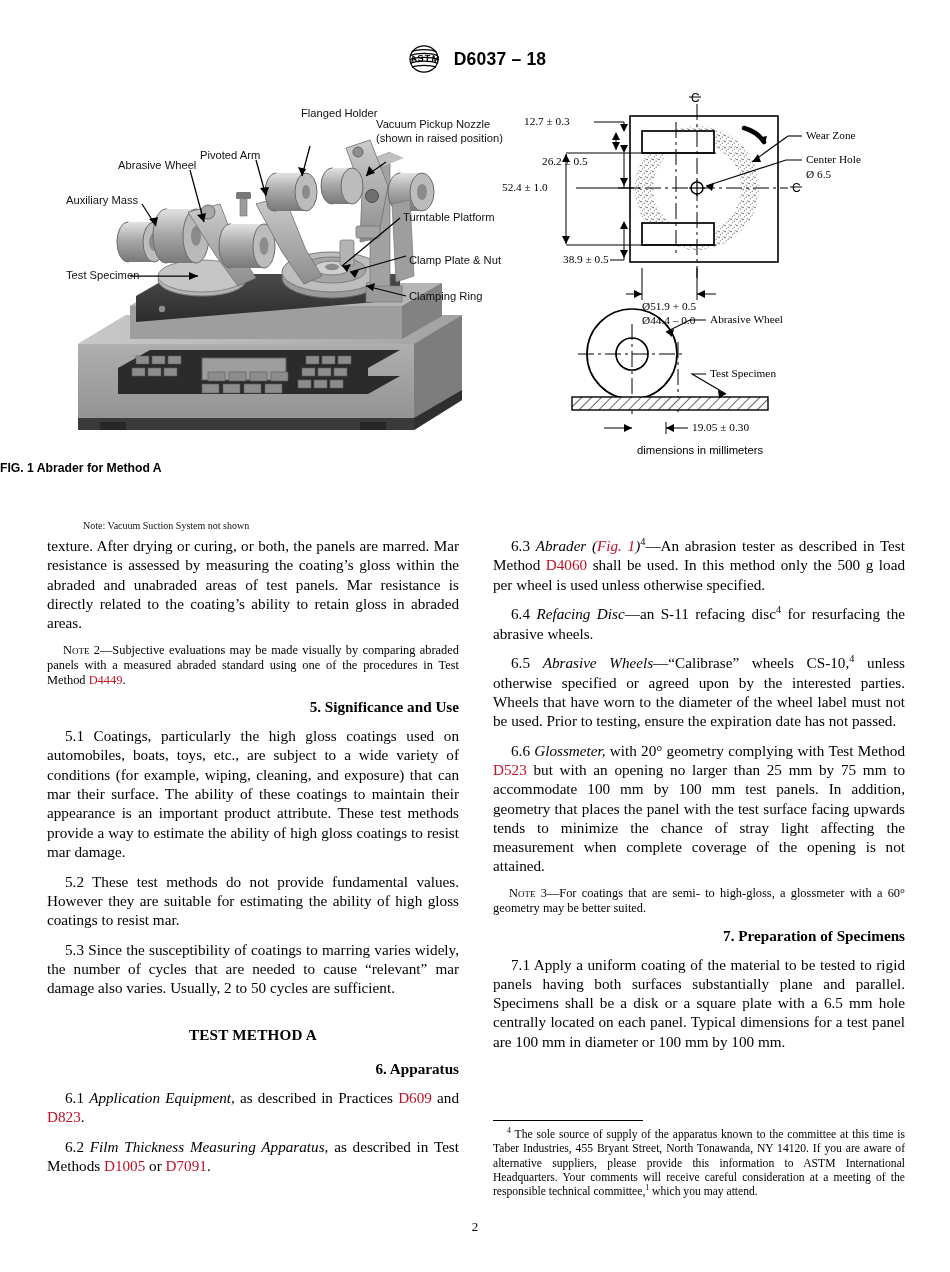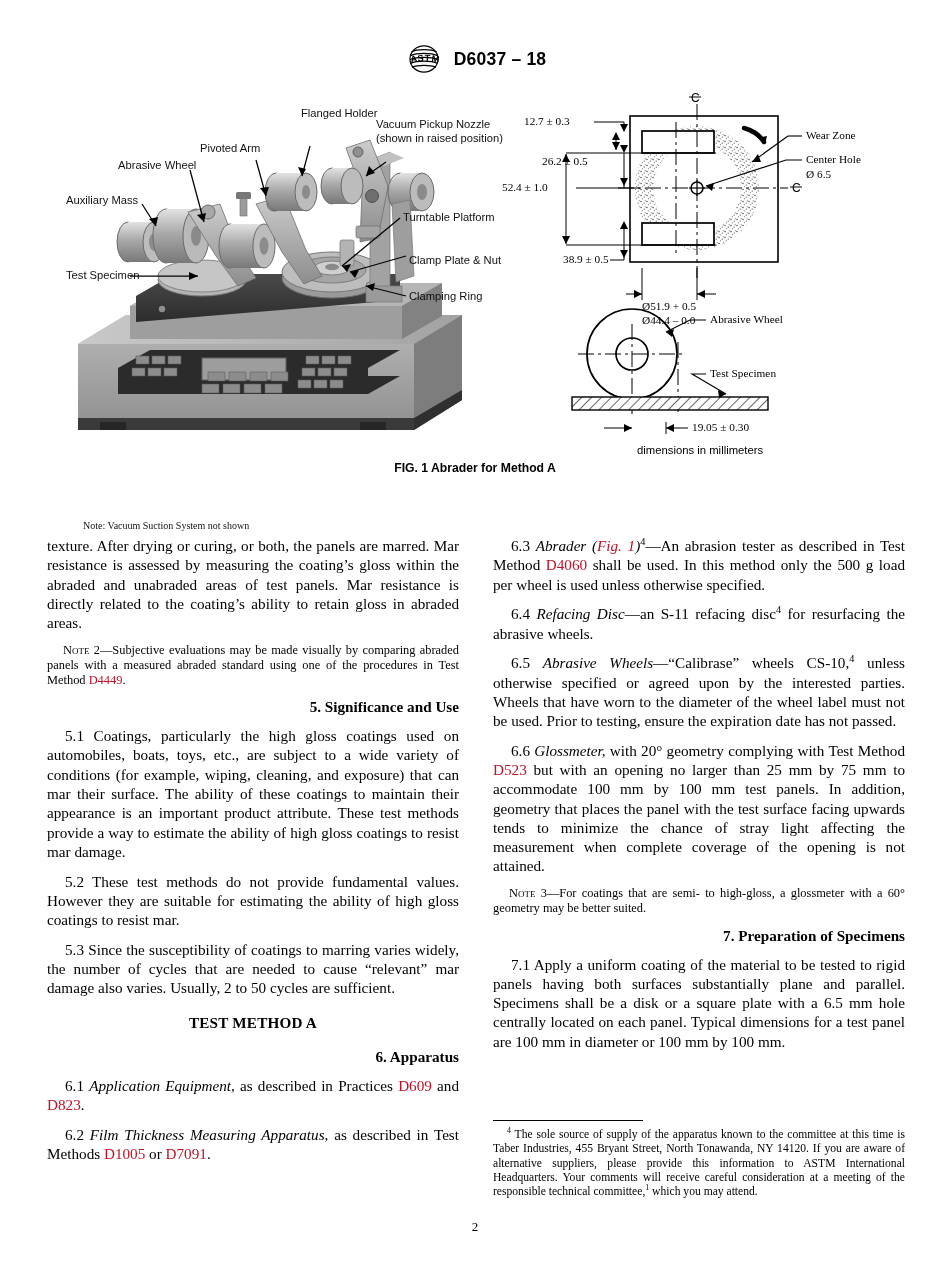--- a/index.html
+++ b/index.html
@@ -47,21 +47,21 @@
     position: absolute;
     font-family: Liberation Serif, serif;
     font-size: 11.3px; color: #000; white-space: nowrap; line-height: 1.3;
   }
   .dim-note {
     position: absolute; left: 117px; top: 352px;
     font-family: "Liberation Sans", sans-serif; font-size: 11.3px; color: #000;
   }
 
   .fig-caption {
-    position: absolute; top: 461px; left: 0; width: 950px; text-align: center;
+    position: absolute; top: 461px; left: 0; width: 950px; text-align: left;
     font-family: "Liberation Sans", sans-serif; font-weight: bold; font-size: 12.2px;
   }
 
   
   .columns {
     position: absolute; top: 536px; left: 47px;
     width: 858px; height: 670px;
   }
   .col { position: absolute; top: 0; width: 412px; }
   .col-left  { left: 0; }
@@ -74,21 +74,21 @@
     -webkit-hyphens: none; hyphens: none;
   }
   .body-p.cont { text-indent: 0; }
   .sec-head {
     font-size: 15.2px; font-weight: bold; margin: 4px 0 10px 0;
     text-indent: 0; text-align: right;
   }
   .sec-head.tight { margin-top: 8px; }
   .center-head {
     font-size: 15.2px; font-weight: bold; text-align: center;
-    margin: 16px 0 16px 0; letter-spacing: .2px;
+    margin: 28px 0 16px 0; letter-spacing: .2px;
   }
   .note-p {
     font-size: 12.4px; line-height: 1.22; text-align: justify;
     text-indent: 16px; margin-bottom: 10px;
   }
   .smallcaps { font-variant: small-caps; }
   .ital { font-style: italic; margin-top: 16px; }
   .lnk { color: #c01127; }
   sup { font-size: 0.68em; vertical-align: super; line-height: 0; }
 
@@ -301,21 +301,21 @@
           <polygon points="280,172 289,170 285,178"></polygon>
           <polygon points="296,186 305,183 303,191"></polygon>
         </g>
       </svg>
 
       <div class="lbl" style="left:197px; top:6px;margin-left:34px;">Flanged Holder</div>
       <div class="lbl" style="left:306px; top:17px;">
         <span>Vacuum Pickup Nozzle</span><br>
         <span>(shown in raised position)</span>
       </div>
-      <div class="lbl" style="left:130px; top:41px;">Pivoted Arm</div>
+      <div class="lbl" style="left:130px; top:48px;">Pivoted Arm</div>
       <div class="lbl" style="left:48px; top:58px;">Abrasive Wheel</div>
       <div class="lbl" style="left:-4px; top:93px;">Auxiliary Mass</div>
       <div class="lbl" style="left:-4px; top:168px;">Test Specimen</div>
       <div class="lbl" style="left:333px; top:110px;">Turntable Platform</div>
       <div class="lbl" style="left:339px; top:153px;">Clamp Plate &amp; Nut</div>
       <div class="lbl" style="left:339px; top:189px;">Clamping Ring</div>
     </div>
 
     <div class="photo-note">Note: Vacuum Suction System not shown</div>
 

